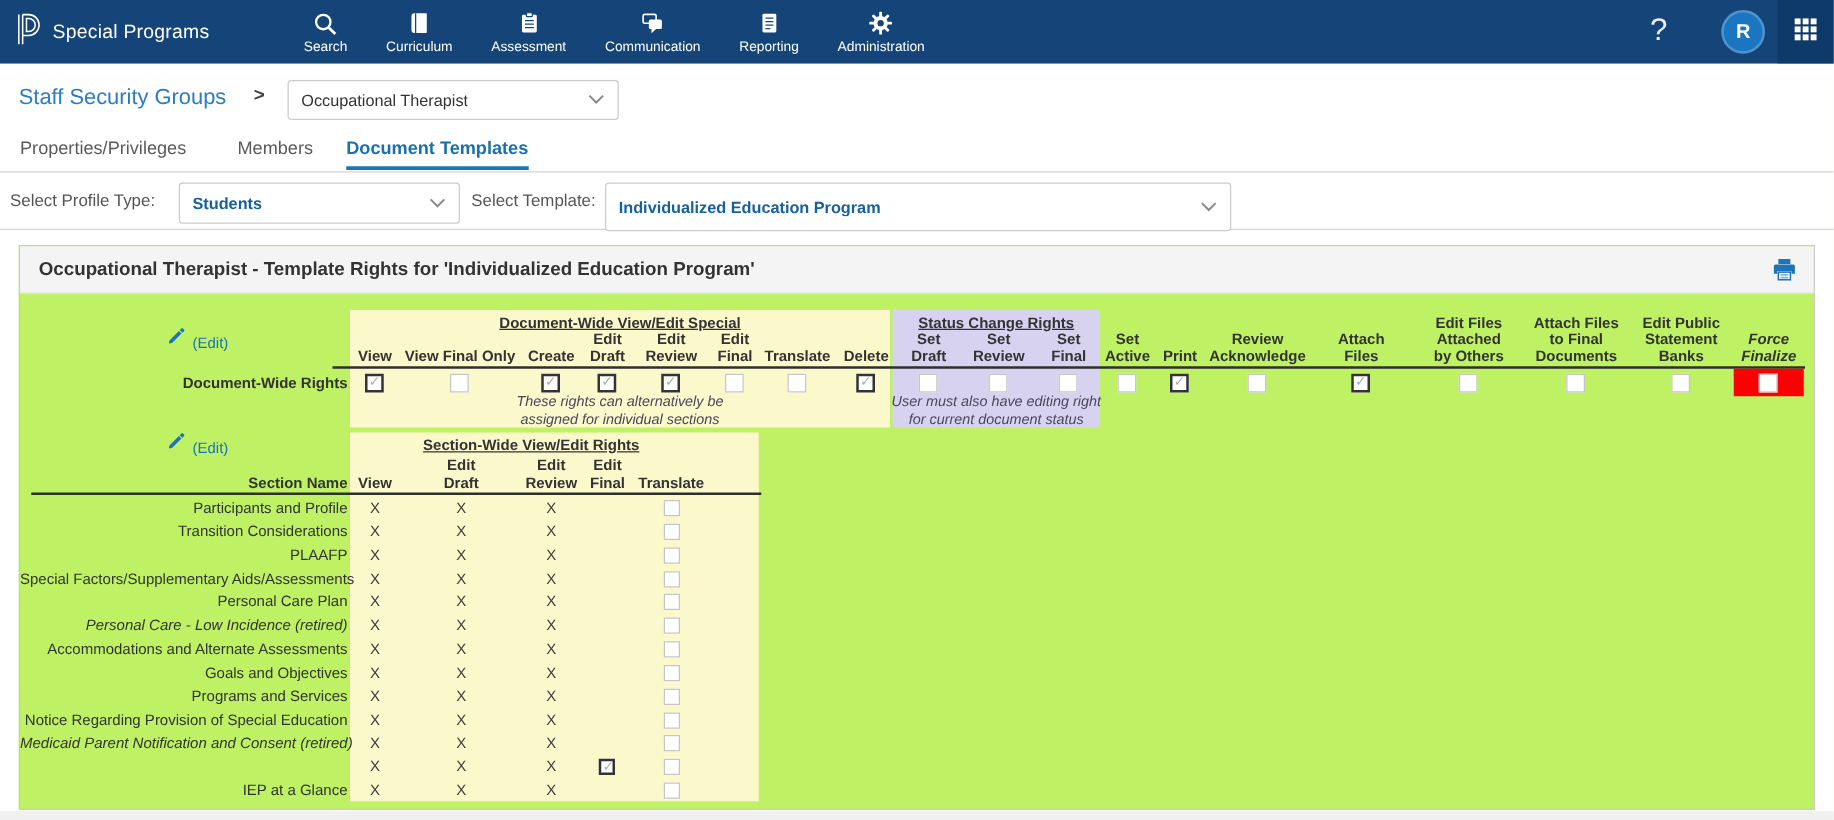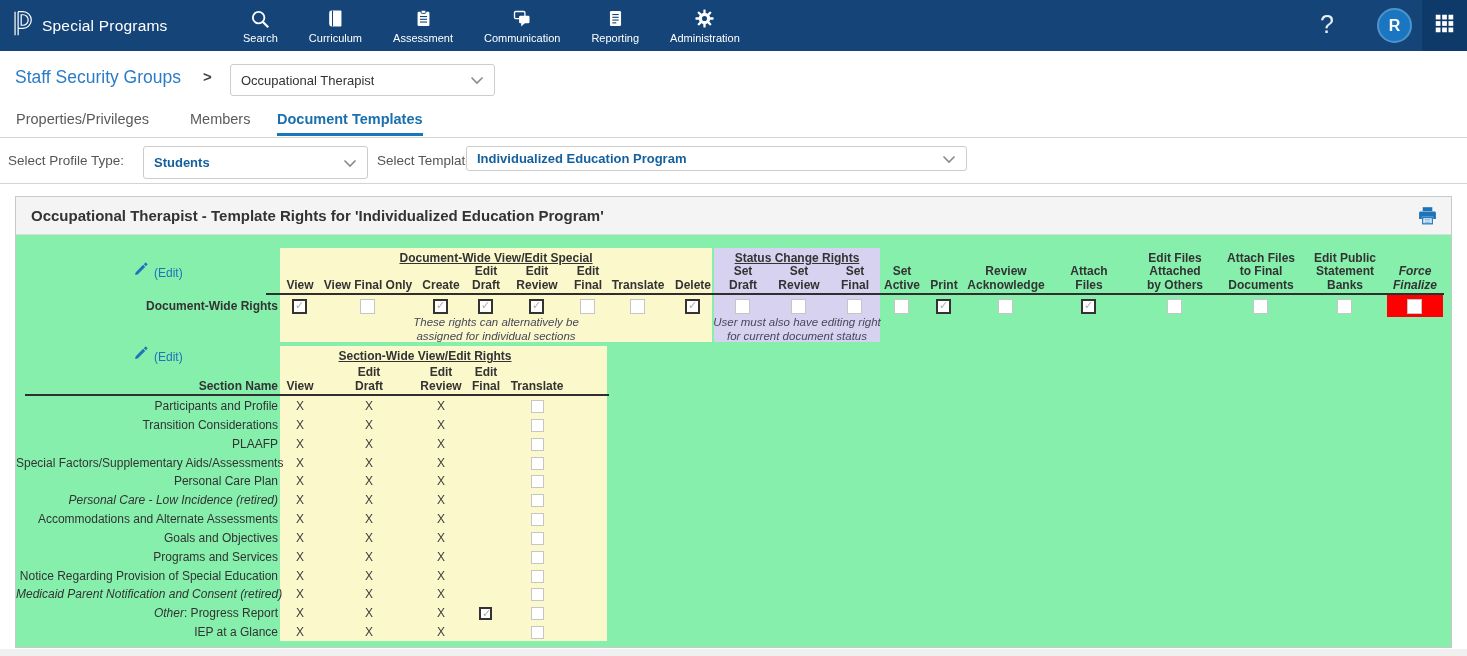--- a/index.html
+++ b/index.html
@@ -41,24 +41,24 @@
   .tabs-row{position:absolute;left:0;top:103px;width:100%;height:35px;border-bottom:1px solid #d4d4d4;background:#fff}
   .tab{position:absolute;top:8px;font-size:14.5px;color:#5a5a5a;cursor:pointer}
   .tab.active{color:var(--tab-active);font-weight:bold}
   .tab.active::after{content:"";position:absolute;left:0;right:0;bottom:-9px;height:3px;background:#1b75bb}
 
   
   .filter-row{position:absolute;left:0;top:139px;width:100%;height:45px;border-bottom:1px solid #d4d4d4;background:#fff}
   .filter-label{position:absolute;top:14px;font-size:13.5px;color:var(--muted)}
   .dd-blue .dd-value{color:#15609e;font-weight:bold}
   .dd-profile{left:143px;top:7px;width:225px;height:33px}
-  .dd-template{left:466px;top:7px;width:501px;height:25px}
+  .dd-template{left:484px;top:7px;width:501px;height:39px}
 
   
-  .panel{position:absolute;left:15px;top:196px;width:1437px;height:452px;border:1px solid #c9c9c9;background:#86efac}
+  .panel{position:absolute;left:15px;top:196px;width:1437px;height:452px;border:1px solid #c9c9c9;background:#bef264}
   .panel-header{position:relative;height:38px;background:#f4f4f4;border-bottom:1px solid #ddd}
   .panel-title{position:absolute;left:15px;top:10px;font-size:15px;font-weight:bold;color:#333}
   .print-btn{position:absolute;right:13px;top:8px;cursor:pointer}
   .panel-body{position:relative;height:413px}
 
   .block{position:absolute}
   .bg-yellow{background:var(--yellow)}
   .bg-purple{background:var(--purple)}
 
   .edit-row{position:absolute;display:flex;align-items:flex-end;gap:5px;cursor:pointer}
@@ -442,21 +442,20 @@
             <span class="cb small" style="left: 515px;"></span>
           </div>
           <div class="sec-row">
             <div class="sec-name it">Medicaid Parent Notification and Consent (retired)</div>
             <span class="xmark" style="left: 284px;">X</span>
             <span class="xmark" style="left: 353px;">X</span>
             <span class="xmark" style="left: 425px;">X</span>
             <span class="cb small" style="left: 515px;"></span>
           </div>
           <div class="sec-row">
-            <div class="sec-name"><i>Other</i>: Progress Report</div>
             <span class="xmark" style="left: 284px;">X</span>
             <span class="xmark" style="left: 353px;">X</span>
             <span class="xmark" style="left: 425px;">X</span>
             <span class="cb small checked" style="left: 463px;"></span>
             <span class="cb small" style="left: 515px;"></span>
           </div>
           <div class="sec-row">
             <div class="sec-name">IEP at a Glance</div>
             <span class="xmark" style="left: 284px;">X</span>
             <span class="xmark" style="left: 353px;">X</span>

